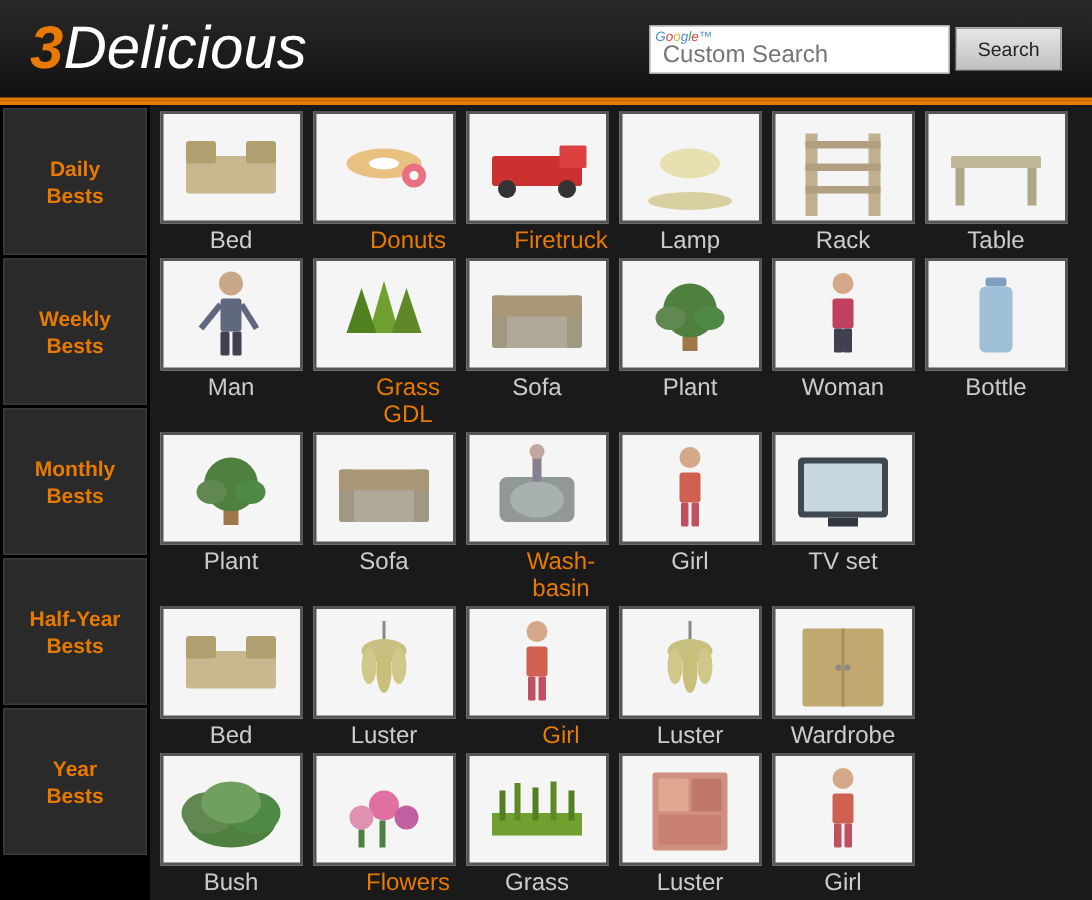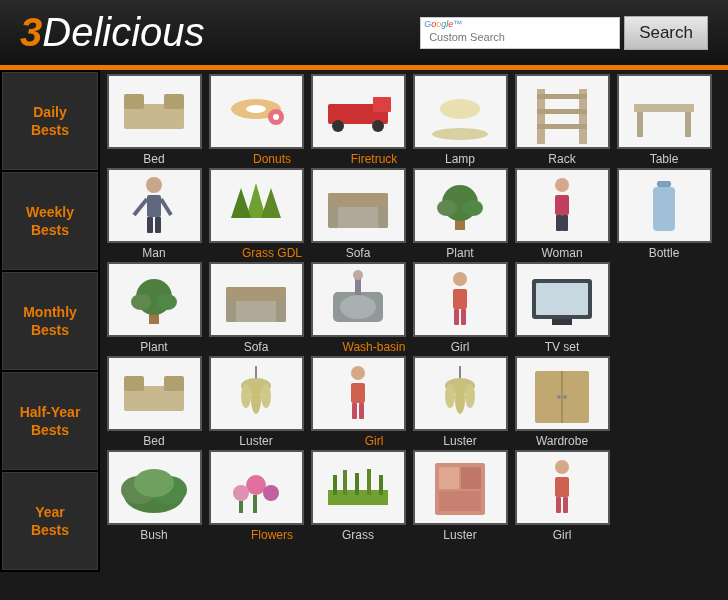--- a/index.html
+++ b/index.html
@@ -40,21 +40,21 @@
       border: 1px solid #ccc;
       padding: 6px 10px;
       font-size: 13px;
       width: 200px;
       color: #333;
     }
     #search-btn {
       background: linear-gradient(to bottom, #e8e8e8, #c0c0c0);
       border: 1px solid #aaa;
       padding: 6px 14px;
-      font-size: 17px;
+      font-size: 13px;
       cursor: pointer;
       color: #222;
       text-align: right;
     }
     #search-box-wrap {
       position: relative;
     }
 
     
     #orange-bar {
@@ -118,41 +118,41 @@
       background: #fff;
       border: 2px solid #555;
       display: flex;
       align-items: center;
       justify-content: center;
       overflow: hidden;
       position: relative;
     }
 
     .item-label {
-      font-size: 12px;
+      font-size: 16px;
       color: #ccc;
       margin-top: 3px;
       text-align: center;
     }
     .item-label.orange {
       color: #e87a00;
       padding-left: 32px;
     }
   </style>
 </head>
 <body>
 
 <div id="header">
   <div id="logo">
     <span class="three">3</span><span>Delicious</span>
   </div>
   <div id="search-area">
     <div id="search-box-wrap" style="position:relative;">
       <span style="position:absolute;top:2px;left:4px;font-size:9px;color:#4a90d9;font-style:italic;"><span style="color:#4a90d9">G</span><span style="color:#d94040">o</span><span style="color:#e8b040">o</span><span style="color:#4a90d9">g</span><span style="color:#40a040">l</span><span style="color:#d94040">e</span>™</span>
-      <input type="text" id="search-box" style="padding-top: 14px; background: rgb(255, 255, 255); border: 1px solid rgb(204, 204, 204); width: 200px; height: 32px; font-size: 11px; color: #0c4a6e; padding-left: 8px;" placeholder="Custom Search">
+      <input type="text" id="search-box" style="padding-top: 14px; background: rgb(255, 255, 255); border: 1px solid rgb(204, 204, 204); width: 200px; height: 32px; font-size: 16px; color: #0c4a6e; padding-left: 8px;" placeholder="Custom Search">
     </div>
     <button id="search-btn">Search</button>
   </div>
 </div>
 
 <div id="orange-bar"></div>
 
 <div id="main">
 
   <div id="sidebar">

